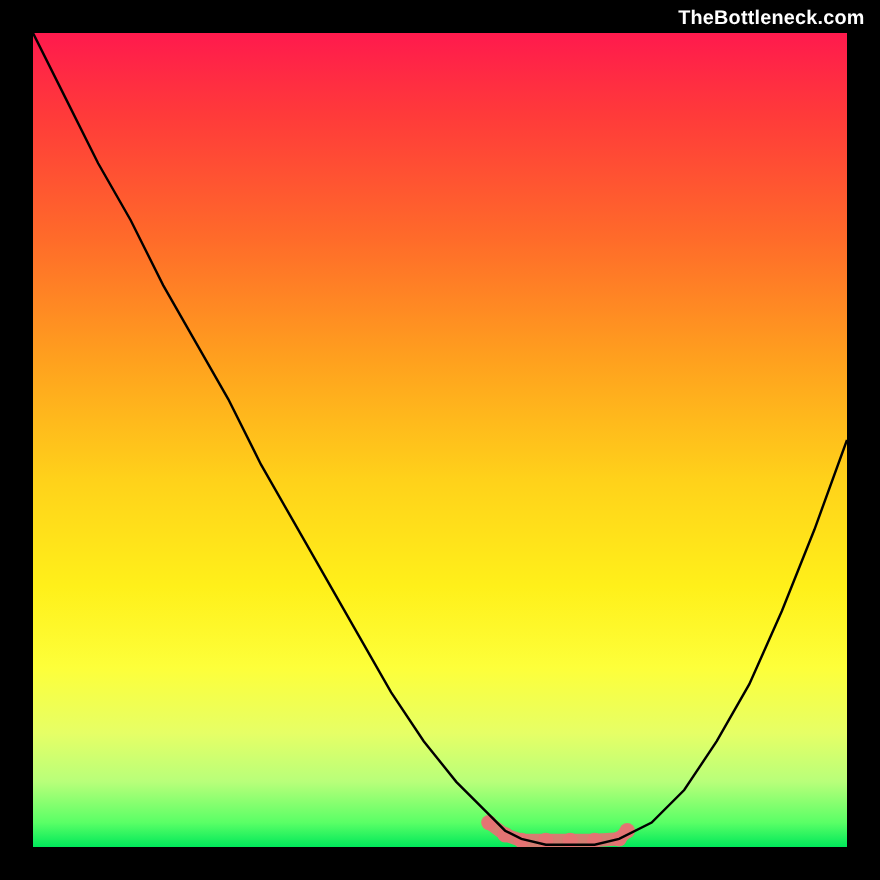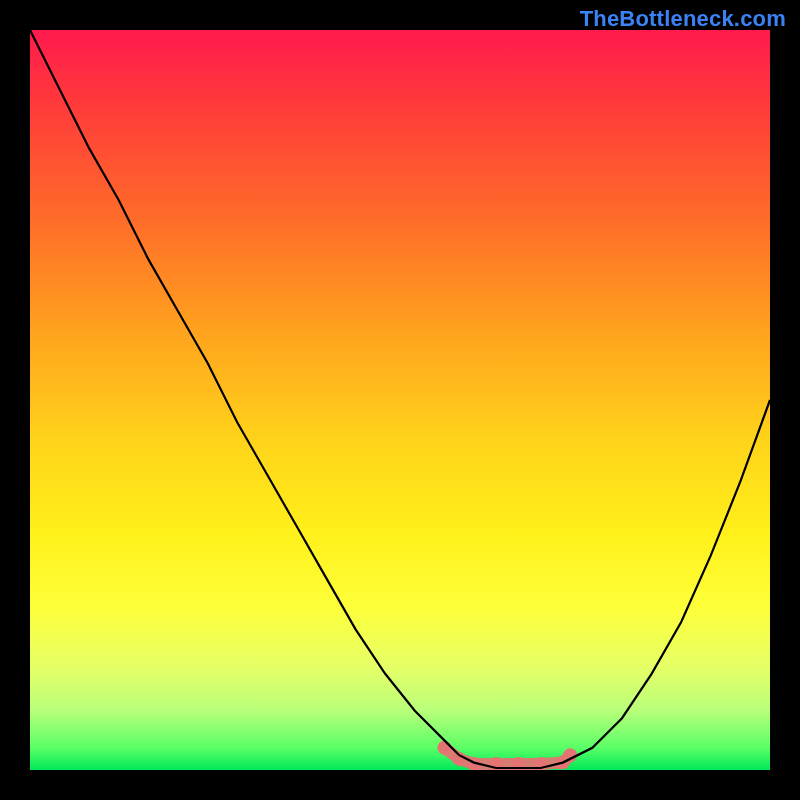--- a/index.html
+++ b/index.html
@@ -34,23 +34,23 @@
     position: absolute;
     left: 0; top: 0;
     width: 740px;
     height: 740px;
   }
   .watermark {
     position: absolute;
     top: 6px;
     right: 14px;
     font-family: Arial, Helvetica, sans-serif;
-    font-size: 22px;
+    font-size: 18px;
     font-weight: 600;
-    color: #3b82f6;
+    color: #ffffff;
     letter-spacing: 0.2px;
   }
   .curve {
     fill: none;
     stroke: #000;
     stroke-width: 2.2;
   }
   .highlight {
     fill: none;
     stroke: #e57373;

